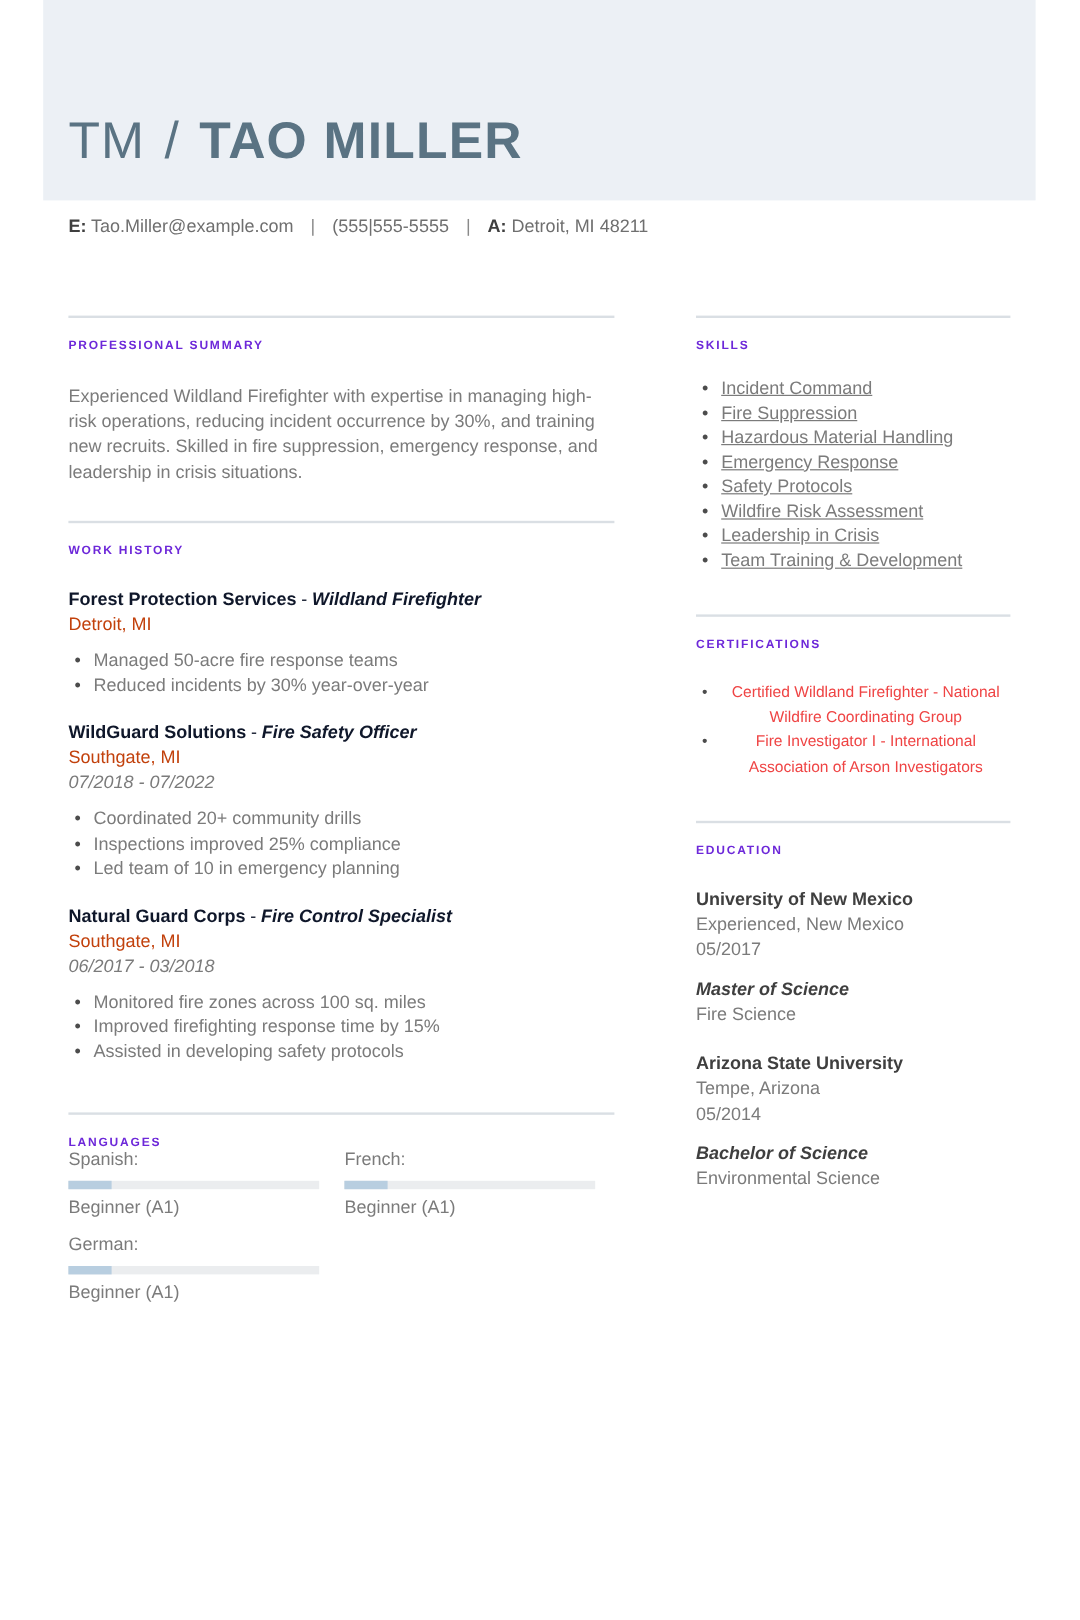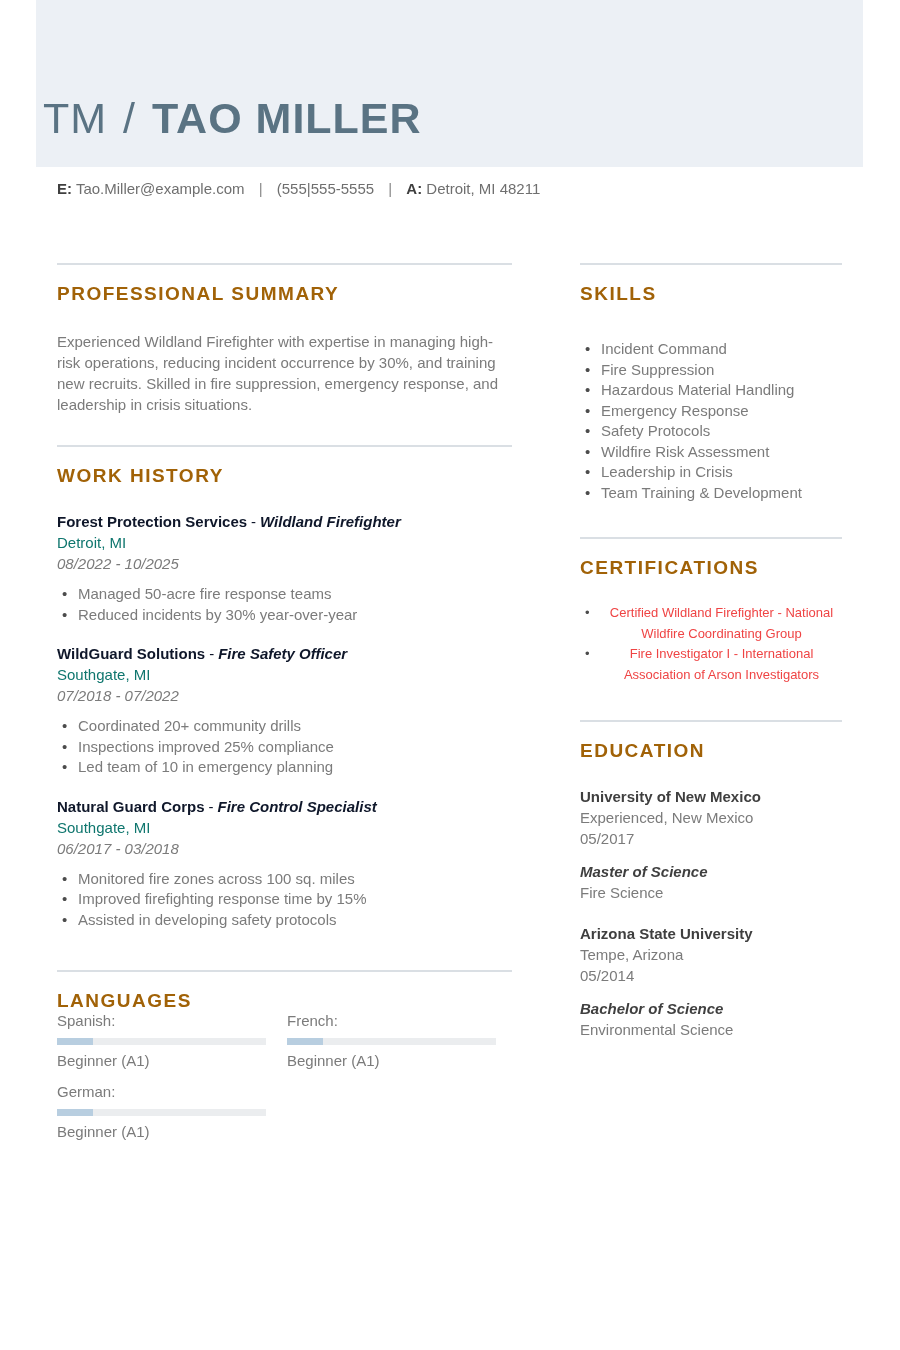--- a/index.html
+++ b/index.html
@@ -5,53 +5,53 @@
   * { margin:0; padding:0; box-sizing:border-box; }
   html,body { background:#ffffff; }
   body {
     width:900px; height:1350px; margin:0 auto; overflow:hidden;
     font-family:"Liberation Sans", sans-serif; color:#7b7b7b;
     -webkit-font-smoothing:antialiased;
   }
   
   .header-band {
     margin-left:36px; width:827px; height:167px;
-    background:#ecf0f5; padding:94px 0 0 7px;
+    background:#ecf0f5; padding:94px 0 0 21px;
   }
   .title-line { font-size:43px; color:#5a7383; letter-spacing:1px; white-space:nowrap; }
   .title-initials { font-weight:400; }
   .title-slash { font-weight:400; margin:0 16px; }
   .title-name { font-weight:700; }
   
   .contact-line {
     margin:13px 0 0 57px; font-size:15px; color:#6f6f6f;
   }
   .contact-line b { color:#3f3f3f; }
   .contact-sep { margin:0 10px; color:#8a8a8a; }
   
   .main {
     display:flex; margin:66px 57px 0 57px; gap:68px;
   }
   .col-left  { width:455px; flex:0 0 455px; }
   .col-right { width:262px; flex:0 0 262px; }
   hr.rule { border:none; border-top:2px solid #dadfe4; height:0; }
   .section-heading {
-    font-size:19px; font-weight:700; letter-spacing:1.5px;
-    color:#a16207; margin-top:18px;
+    font-size:10px; font-weight:700; letter-spacing:1.5px;
+    color:#6d28d9; margin-top:18px;
   }
   
   .summary-text { margin-top:26px; font-size:15px; line-height:21px; color:#7b7b7b; }
   .rule-2 { margin-top:30px; }
   .job { margin-top:24px; }
   .job + .job { margin-top:18px; }
   .job-title-line { font-size:15px; color:#0f172a; line-height:21px; }
   .job-company { font-weight:700; }
   .job-sep { font-weight:400; margin:0 4px; }
   .job-role { font-weight:700; font-style:italic; }
-  .job-location { font-size:15px; line-height:21px; color:#0f766e; }
+  .job-location { font-size:15px; line-height:21px; color:#c2410c; }
   .job-dates { font-size:15px; line-height:21px; color:#7b7b7b; font-style:italic; }
   ul.bullets { list-style:none; margin-top:10px; }
   ul.bullets li {
     position:relative; padding-left:21px; font-size:15px;
     line-height:20.5px; color:#7b7b7b;
   }
   ul.bullets li::before {
     content:"•"; position:absolute; left:5px; color:#4c4c4c;
   }
   .rule-3 { margin-top:40px; }
@@ -60,21 +60,21 @@
     display:grid; grid-template-columns:230px 230px; 
     row-gap:14px;
   }
   .lang-label { font-size:15px; color:#7b7b7b; }
   .lang-bar {
     margin-top:9px; width:209px; height:7px; background:#ebedef;
   }
   .lang-fill { height:7px; background:#b8cee0; }
   .lang-level { margin-top:7px; font-size:15px; color:#7b7b7b; }
   
-  ul.skill-list { list-style:none; margin-top:34px; }
+  ul.skill-list { list-style:none; margin-top:20px;text-decoration:underline; }
   ul.skill-list li {
     position:relative; padding-left:21px; font-size:15px;
     line-height:20.5px; color:#7b7b7b;
   }
   ul.skill-list li::before { content:"•"; position:absolute; left:5px; color:#4c4c4c; }
   .rule-r2 { margin-top:34px; }
   ul.cert-list { list-style:none; margin-top:24px; }
   ul.cert-list li {
     position:relative; padding-left:21px; font-size:13px;
     line-height:20.5px; color:#ef4444;text-align:center;
@@ -116,21 +116,20 @@
     <p class="summary-text">Experienced Wildland Firefighter with expertise in managing high-risk operations, reducing incident occurrence by 30%, and training new recruits. Skilled in fire suppression, emergency response, and leadership in crisis situations.</p>
 
     <hr class="rule rule-2">
     <div class="section-heading">WORK HISTORY</div>
 
     <div class="job">
       <div class="job-title-line">
         <span class="job-company">Forest Protection Services</span><span class="job-sep">-</span><span class="job-role">Wildland Firefighter</span>
       </div>
       <div class="job-location">Detroit, MI</div>
-      <div class="job-dates">08/2022 - 10/2025</div>
       <ul class="bullets">
         <li>Managed 50-acre fire response teams</li>
         <li>Reduced incidents by 30% year-over-year</li>
       </ul>
     </div>
 
     <div class="job">
       <div class="job-title-line">
         <span class="job-company">WildGuard Solutions</span><span class="job-sep">-</span><span class="job-role">Fire Safety Officer</span>
       </div>

